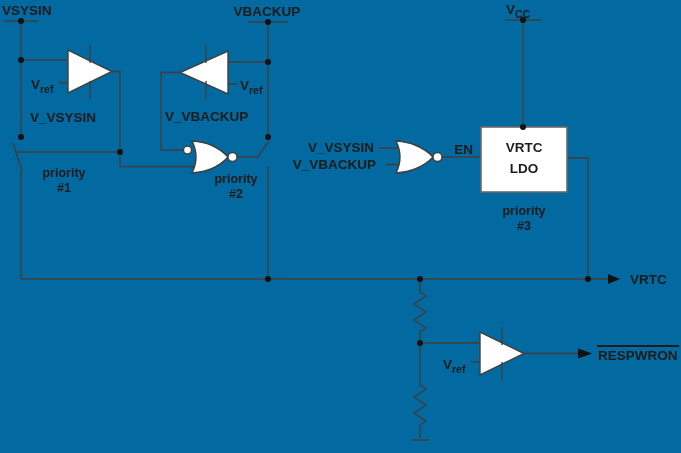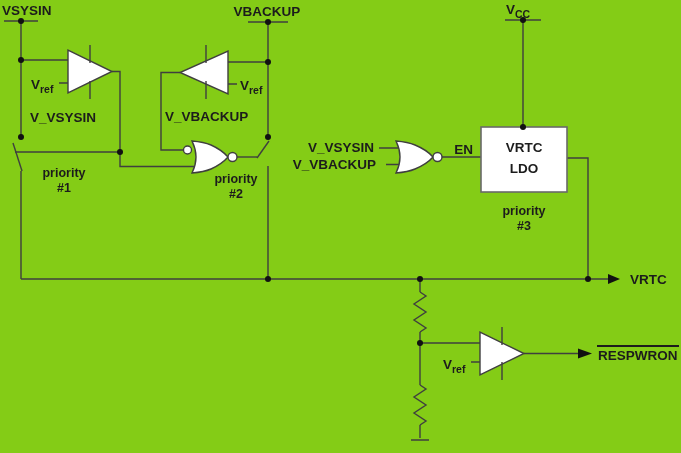--- a/index.html
+++ b/index.html
@@ -1,16 +1,16 @@
 <!DOCTYPE html>
 <html><head>
 <meta charset="utf-8">
 <style>
   html,body{margin:0;padding:0;background:#ffffff;}
-  .stage{width:681px;height:453px;position:relative;background:#84cc16;overflow:hidden;}
+  .stage{width:681px;height:453px;position:relative;background:#0369a1;overflow:hidden;}
   svg{display:block;}
   text{font-family:"Liberation Sans", sans-serif;font-weight:bold;}
   .lbl{font-size:13.5px;}
   .lbl-sm{font-size:12.5px;}
   .sub{font-size:10.5px;}
 </style>
 </head>
 <body>
 
 <div class="stage">

